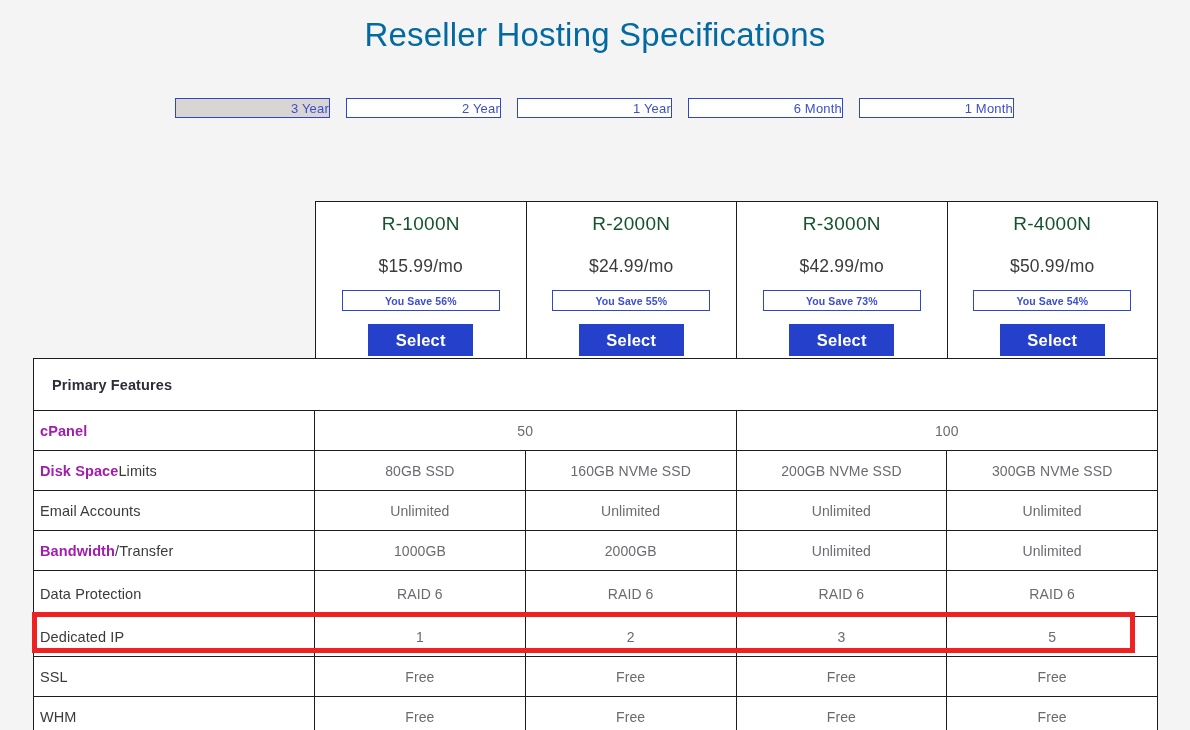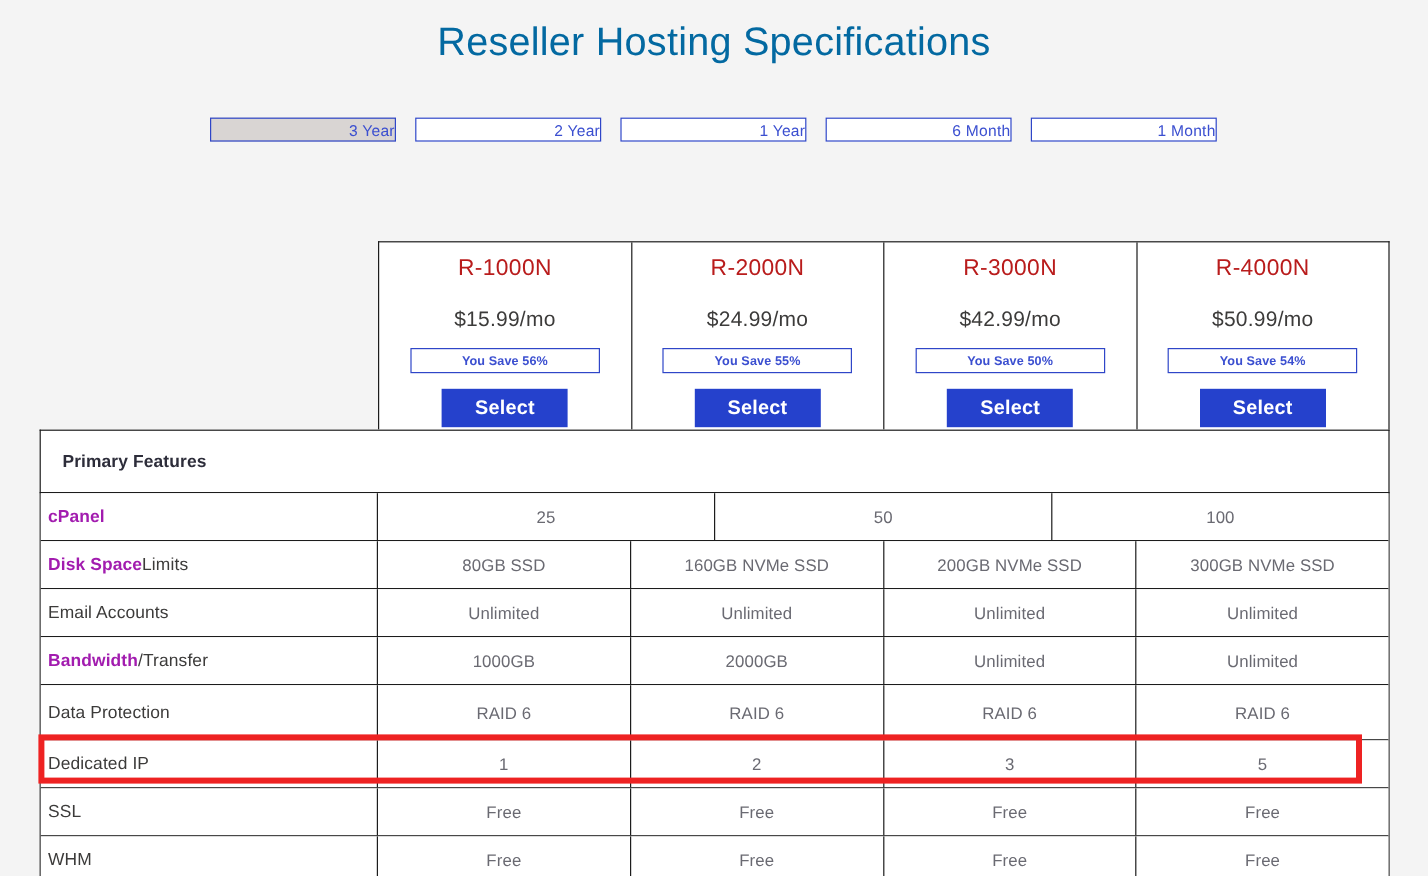--- a/index.html
+++ b/index.html
@@ -77,21 +77,21 @@
     flex: 1 1 0;
     border-right: 1px solid #1c1c1c;
     display: flex;
     flex-direction: column;
     align-items: center;
     padding-top: 11px;
   }
   .plan-card:last-child { border-right: none; }
   .plan-name {
     font-size: 19px;
-    color: #b91c1c;
+    color: #14532d;
     font-weight: 400;
     letter-spacing: 0.3px;
   }
   .plan-price {
     margin-top: 21px;
     font-size: 17.5px;
     color: #3c3b3a;
     letter-spacing: 0.2px;
   }
   .plan-save {
@@ -239,41 +239,40 @@
         </div>
         <div class="plan-card">
           <div class="plan-name">R-2000N</div>
           <div class="plan-price">$24.99/mo</div>
           <div class="plan-save">You Save 55%</div>
           <div class="plan-select">Select</div>
         </div>
         <div class="plan-card">
           <div class="plan-name">R-3000N</div>
           <div class="plan-price">$42.99/mo</div>
-          <div class="plan-save">You Save 50%</div>
+          <div class="plan-save">You Save 73%</div>
           <div class="plan-select">Select</div>
         </div>
         <div class="plan-card">
           <div class="plan-name">R-4000N</div>
           <div class="plan-price">$50.99/mo</div>
           <div class="plan-save">You Save 54%</div>
           <div class="plan-select">Select</div>
         </div>
       </div>
 
     <div class="section-row">
       <span class="section-title">Primary Features</span>
     </div>
 
     <div class="feature-rows" id="feature-rows">
         <div class="feature-row">
           <div class="feature-label">
             <span class="lnk">cPanel</span>
           </div>
-          <div class="feature-cell">25</div>
           <div class="feature-cell">50</div>
           <div class="feature-cell">100</div>
         </div>
         <div class="feature-row">
           <div class="feature-label">
             <span class="lnk">Disk Space</span>
             <span> Limits</span>
           </div>
           <div class="feature-cell">80GB SSD</div>
           <div class="feature-cell">160GB NVMe SSD</div>

